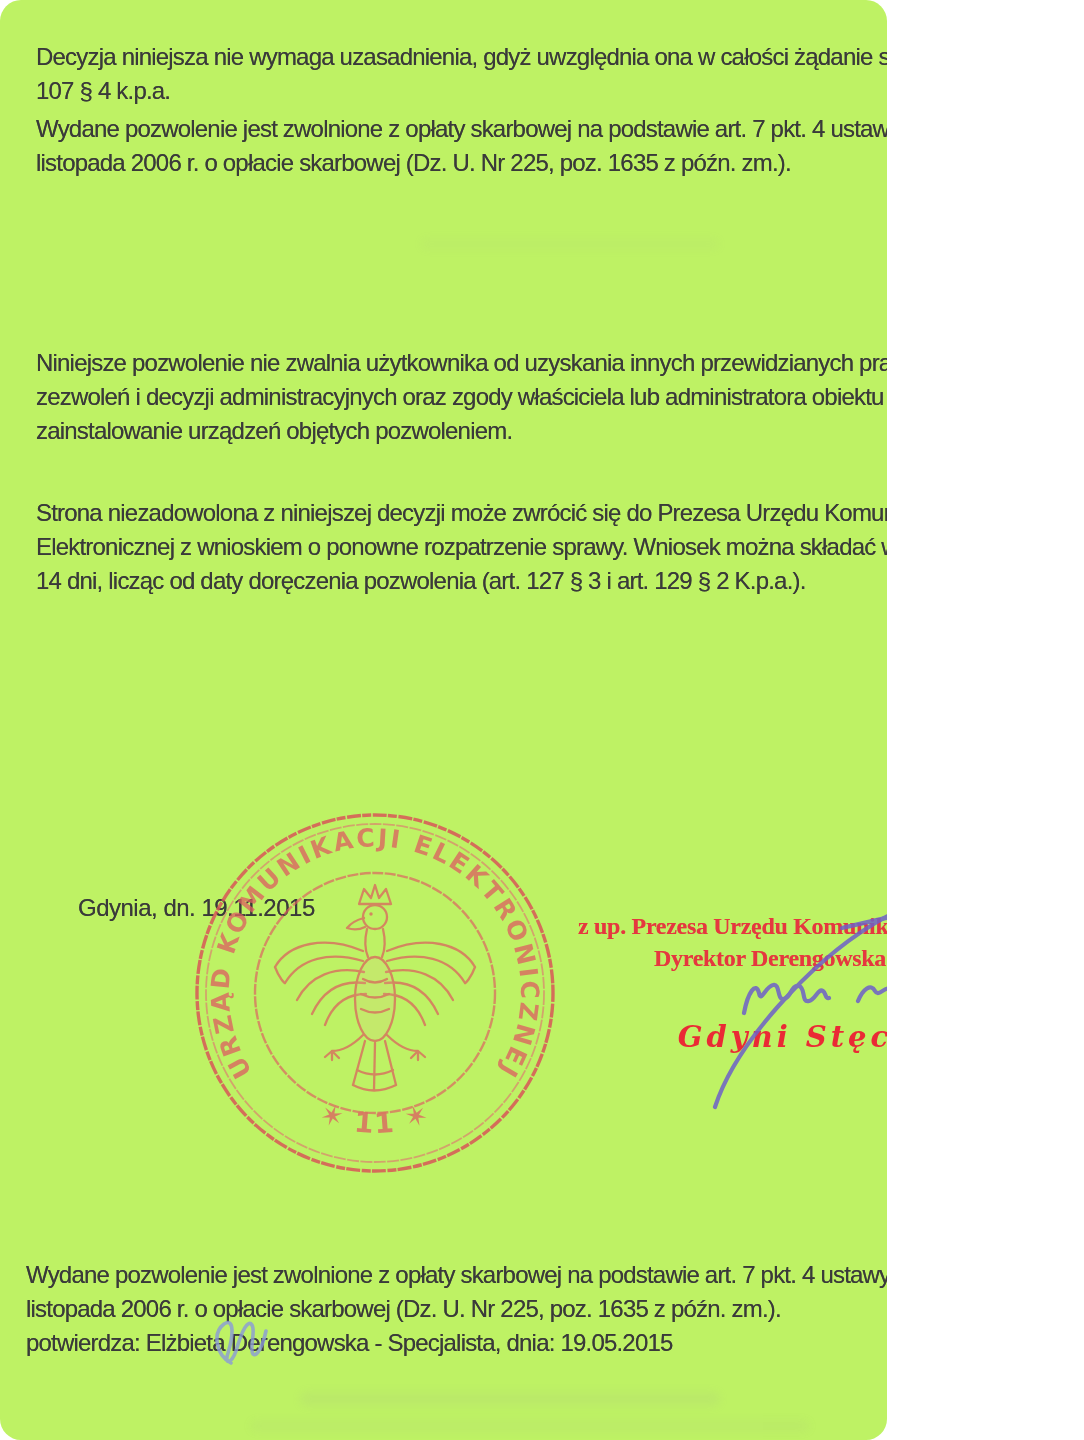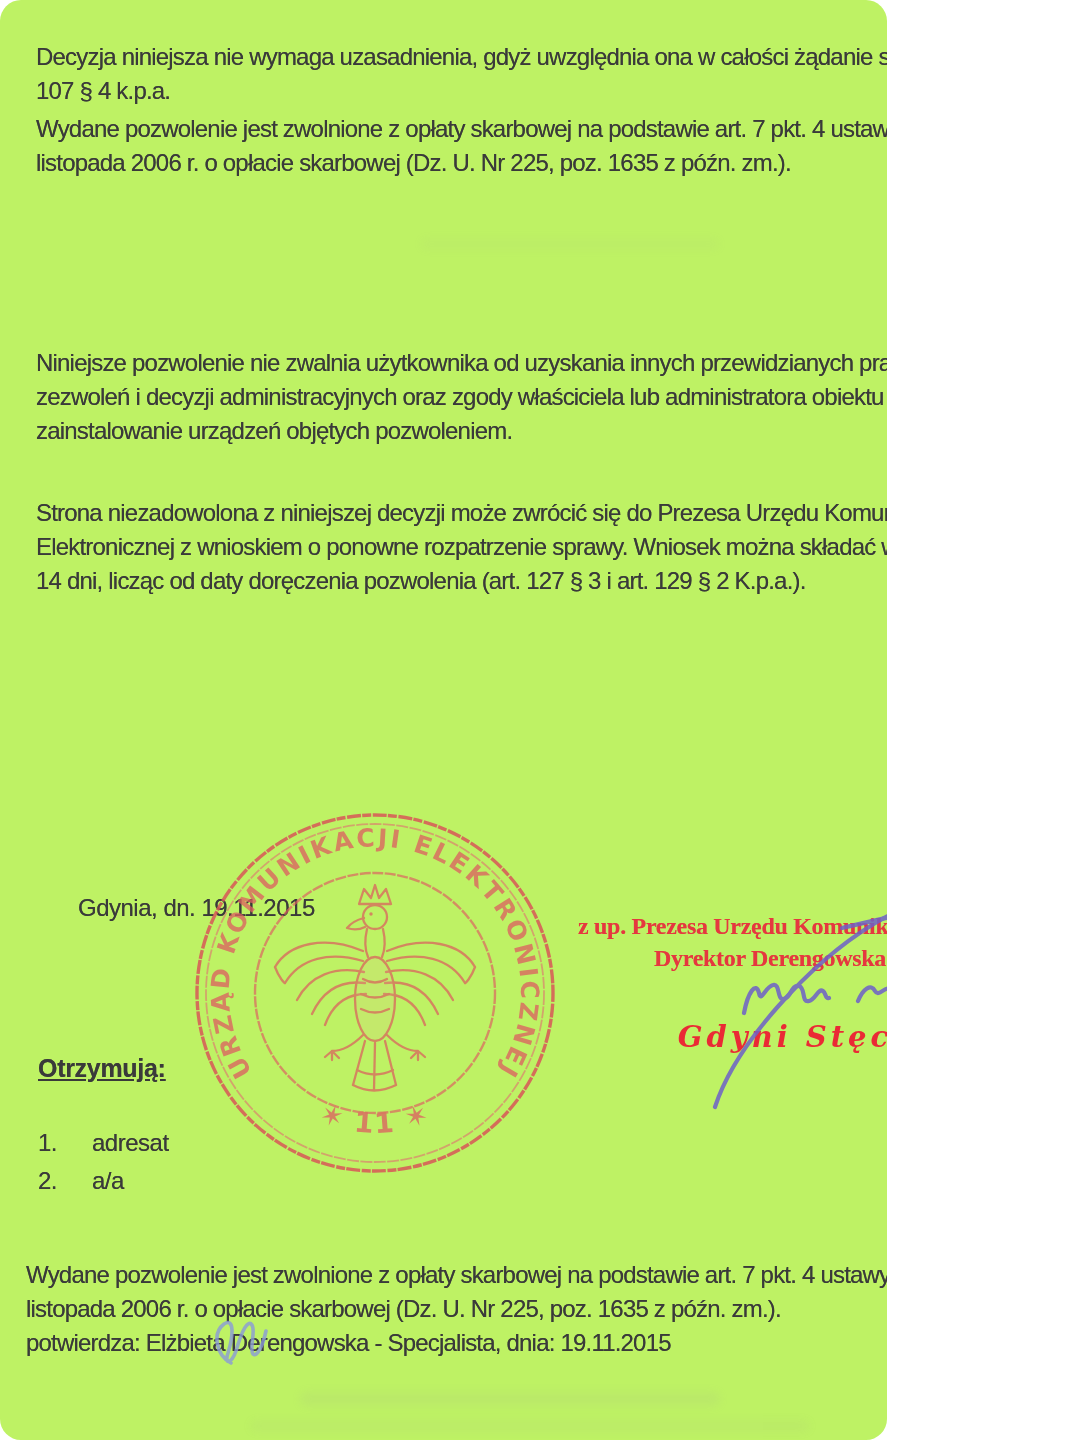--- a/index.html
+++ b/index.html
@@ -176,37 +176,24 @@
       </g>
     </svg>
   </div>
 
   <div class="sig-block">
     <div class="sig-line">z up. Prezesa Urzędu Komunikacji Elektronicznej</div>
     <div class="sig-line">Dyrektor Derengowska w Gdyni</div>
     <div class="sig-name">Gdyni Stęchły</div>
   </div>
 
-  <div class="recipients">
-    <div class="rec-heading">Otrzymują:</div>
-    <div class="rec-list">
-      <div class="rec-row">
-        <span class="rec-num">1.</span>
-        <span class="rec-label">adresat</span>
-      </div>
-      <div class="rec-row">
-        <span class="rec-num">2.</span>
-        <span class="rec-label">a/a</span>
-      </div>
-    </div>
-  </div>
 
   <div class="footer">
     <p class="body-text">Wydane pozwolenie jest zwolnione z opłaty skarbowej na podstawie art. 7 pkt. 4 ustawy z dnia 16 listopada 2006 r. o opłacie skarbowej (Dz. U. Nr 225, poz. 1635 z późn. zm.).</p>
-    <p class="body-text line2">potwierdza: Elżbieta Derengowska - Specjalista, dnia: 19.11.2015</p>
+    <p class="body-text line2">potwierdza: Elżbieta Derengowska - Specjalista, dnia: 19.05.2015</p>
   </div>
 
   <svg class="ink-overlay" width="1084" height="1440" viewBox="0 0 1084 1440">
     <g stroke="#6e61c8" stroke-width="4.2" fill="none" stroke-linecap="round" stroke-linejoin="round" opacity="0.85">
       <path d="M 715 1107 C 736 1042, 812 962, 872 925 C 893 912, 908 906, 923 903"></path>
       <path d="M 842 928 C 872 921, 905 913, 951 905"></path>
       <path d="M 744 1013 C 748 992, 756 981, 759 993 C 761 1003, 765 987, 773 985 C 780 983, 777 999, 783 999 C 791 999, 791 984, 799 986 C 806 988, 801 1003, 809 1001 C 816 999, 818 988, 823 991 C 826 993, 825 999, 829 998"></path>
       <path d="M 858 1001 C 863 989, 871 983, 875 991 C 879 998, 885 985, 891 989 C 897 993, 901 985, 907 987 C 915 989, 919 981, 925 984 C 933 988, 936 1006, 933 1026 C 930 1046, 921 1053, 915 1042 C 909 1030, 918 1012, 934 1004"></path>
     </g>
     <g stroke="#8a9ad8" stroke-width="3.6" fill="none" stroke-linecap="round" stroke-linejoin="round" opacity="0.8">

